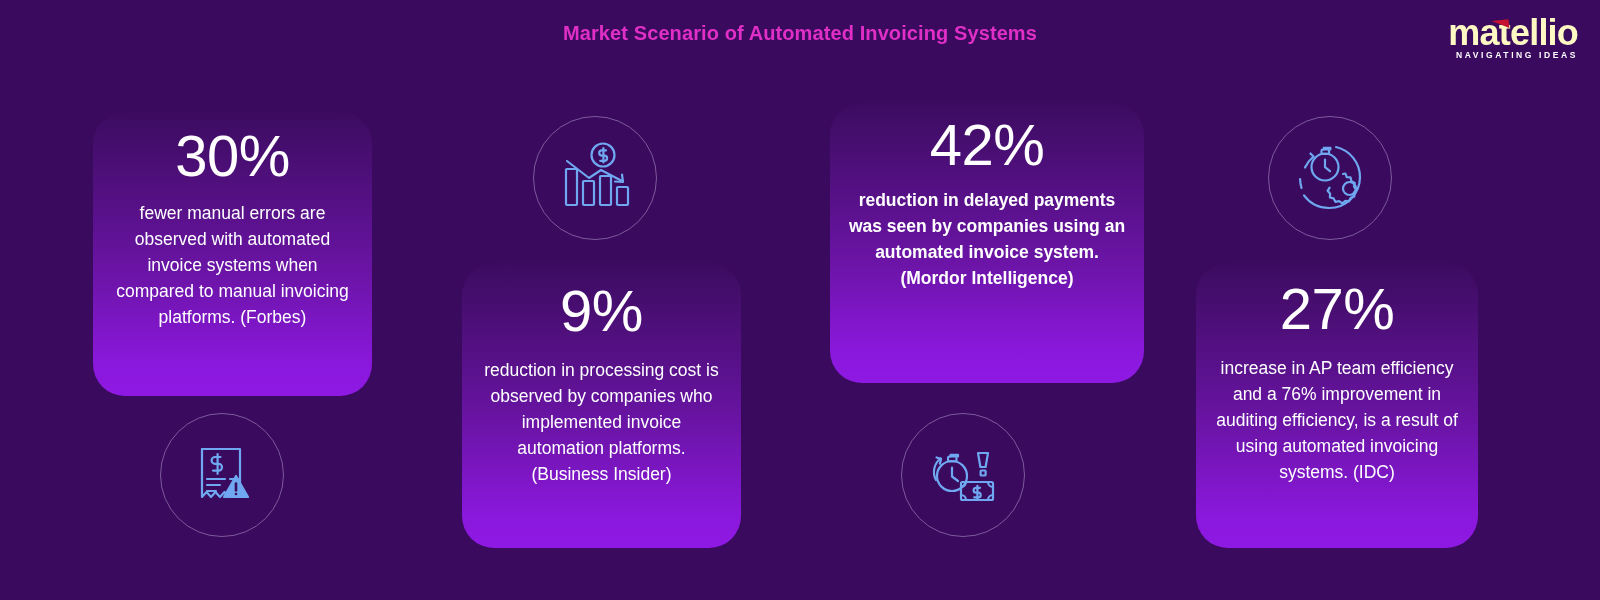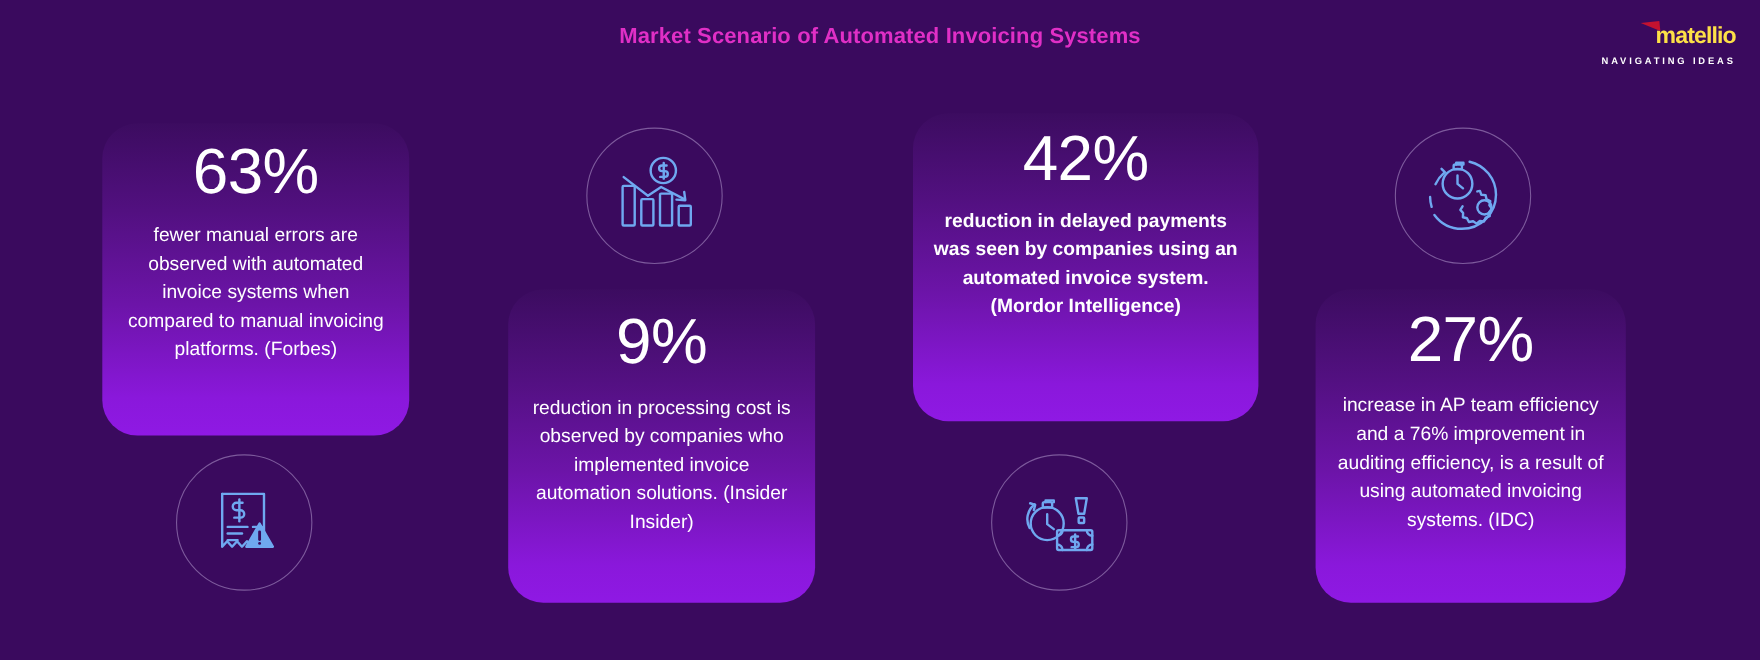--- a/index.html
+++ b/index.html
@@ -45,23 +45,23 @@
     right: 22px;
     top: 18px;
     width: 170px;
     height: 46px;
   }
   .logo-word {
     position: absolute;
     left: 0; top: 0;
     width: 170px;
     text-align: right;
-    font-size: 21px;
+    font-size: 36px;
     font-weight: bold;
-    color: #fde047;
+    color: #fef9c3;
     letter-spacing: -0.8px;
     line-height: 30px;
   }
   .logo-tag {
     position: absolute;
     left: 0; top: 32px;
     width: 170px;
     text-align: right;
     font-size: 8.5px;
     font-weight: bold;
@@ -141,27 +141,27 @@
 
   <div class="title">Market Scenario of Automated Invoicing Systems</div>
 
   <div class="logo">
     <div class="logo-word">matellio</div>
     <div class="logo-accent"></div>
     <div class="logo-tag">NAVIGATING IDEAS</div>
   </div>
 
   <div class="card card-1">
-    <div class="pct">63%</div>
+    <div class="pct">30%</div>
     <div class="body">fewer manual errors are observed with automated invoice systems when compared to manual invoicing platforms. (Forbes)</div>
   </div>
 
   <div class="card card-2">
     <div class="pct">9%</div>
-    <div class="body">reduction in processing cost is observed by companies who implemented invoice automation solutions. (Insider Insider)</div>
+    <div class="body">reduction in processing cost is observed by companies who implemented invoice automation platforms. (Business Insider)</div>
   </div>
 
   <div class="card card-3">
     <div class="pct">42%</div>
     <div class="body">reduction in delayed payments was seen by companies using an automated invoice system. (Mordor Intelligence)</div>
   </div>
 
   <div class="card card-4">
     <div class="pct">27%</div>
     <div class="body">increase in AP team efficiency and a 76% improvement in auditing efficiency, is a result of using automated invoicing systems. (IDC)</div>

